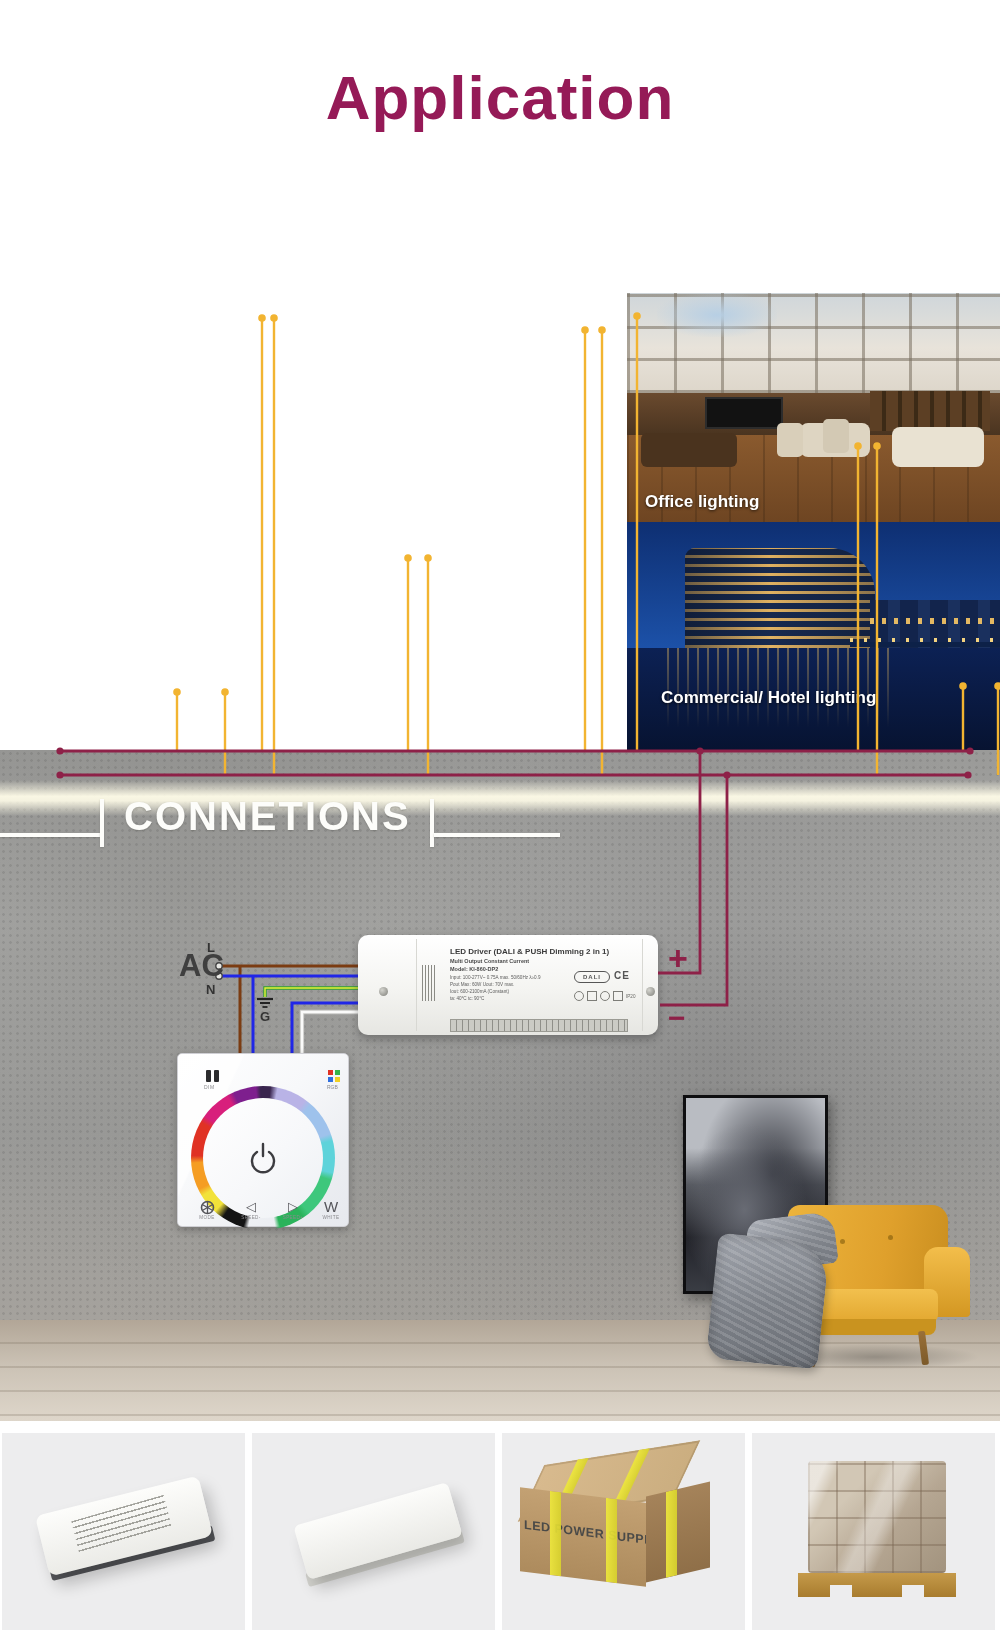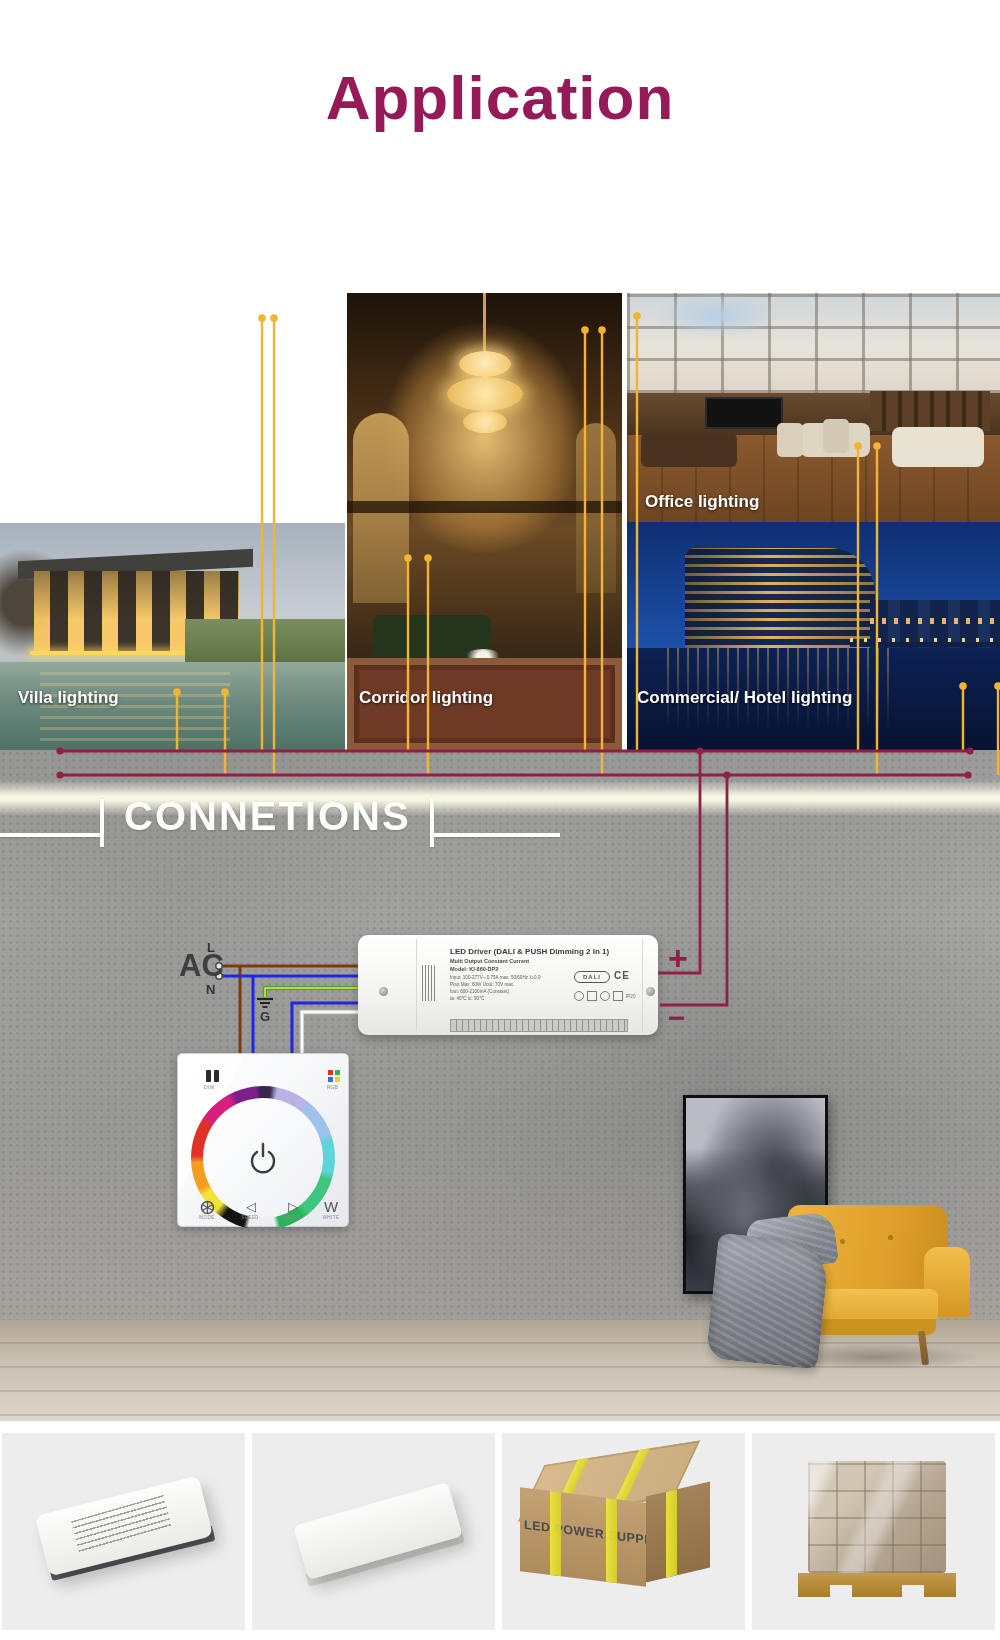--- a/index.html
+++ b/index.html
@@ -256,47 +256,21 @@
 
   <div class="abs title">Application</div>
   <div class="abs subtitle">
   </div>
 
   <div class="abs" id="wall"></div>
   <div class="abs" id="glow"></div>
   <div class="abs" id="floor"></div>
 
 
-  <div class="abs ph" id="ph-villa">
-    <div class="vl-tree"></div>
-    <div class="vl-roof"></div>
-    <div class="vl-house"></div>
-    <div class="vl-houseshade"></div>
-    <div class="vl-glow"></div>
-    <div class="vl-lawn"></div>
-    <div class="vl-pool"></div>
-    <div class="vl-refl"></div>
-    <span class="lbl" style="left:18px;bottom:42px;">Villa lighting</span>
-  </div>
-
-  <div class="abs ph" id="ph-corridor">
-    <div class="cr-glow"></div>
-    <div class="cr-chain"></div>
-    <div class="cr-ch1"></div>
-    <div class="cr-ch2"></div>
-    <div class="cr-ch3"></div>
-    <div class="cr-arch"></div>
-    <div class="cr-arch2"></div>
-    <div class="cr-band"></div>
-    <div class="cr-sofa"></div>
-    <div class="cr-flower"></div>
-    <div class="cr-table"></div>
-    <div class="cr-carpet"></div>
-    <span class="lbl" style="left:12px;bottom:42px;">Corridor lighting</span>
-  </div>
+
 
   <div class="abs ph" id="ph-office">
     <div class="of-ceil"></div>
     <div class="of-sky"></div>
     <div class="of-wall"></div>
     <div class="of-tv"></div>
     <div class="of-shelf"></div>
     <div class="of-floor"></div>
     <div class="of-sofa1"></div>
     <div class="of-sofa2"></div>
@@ -308,21 +282,21 @@
 
   <div class="abs ph" id="ph-comm">
     <div class="cm-hotel"></div>
     <div class="cm-hotelshade"></div>
     <div class="cm-city"></div>
     <div class="cm-citylights"></div>
     <div class="cm-bridge"></div>
     <div class="cm-blights"></div>
     <div class="cm-water"></div>
     <div class="cm-wrefl"></div>
-    <span class="lbl" style="left:10px;bottom:42px;">Commercial/ Hotel lighting</span>
+    <span class="lbl" style="left:10px;bottom:42px;padding-left:24px;">Commercial/ Hotel lighting</span>
   </div>
 
   <div class="abs conn-bar" style="left:0;top:833px;width:100px;height:4px;"></div>
   <div class="abs conn-bar" style="left:100px;top:799px;width:4px;height:48px;"></div>
   <div class="abs conn-h" style="left:124px;top:794px;">CONNETIONS</div>
   <div class="abs conn-bar" style="left:430px;top:799px;width:4px;height:48px;"></div>
   <div class="abs conn-bar" style="left:434px;top:833px;width:126px;height:4px;"></div>
 
   <svg class="abs" style="left:0;top:0;z-index:15;" width="1000" height="1640">
     <g fill="none">

